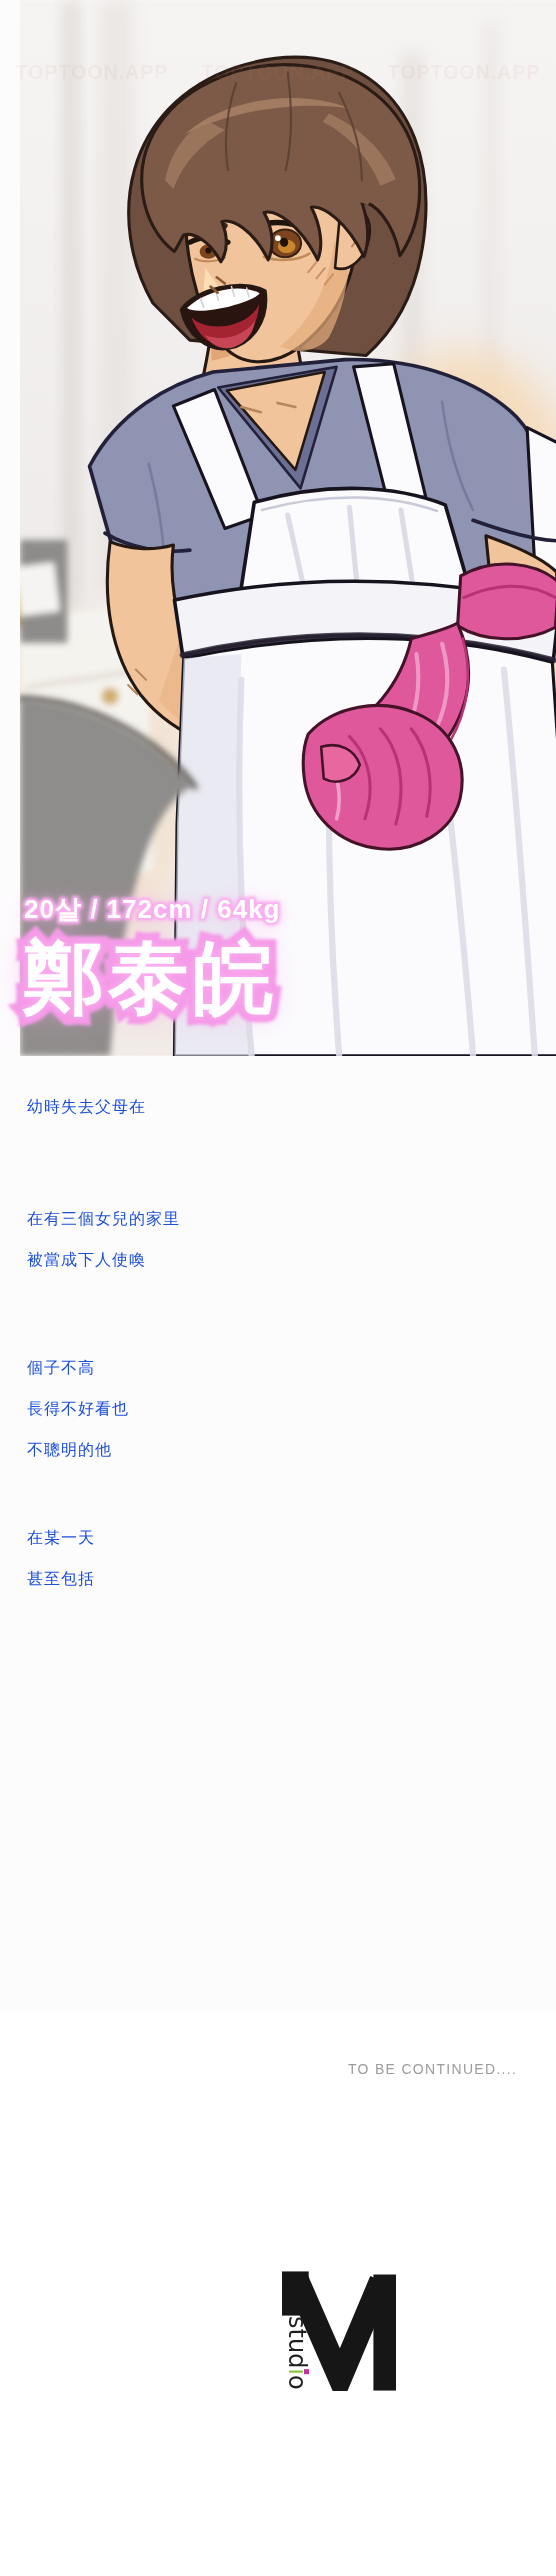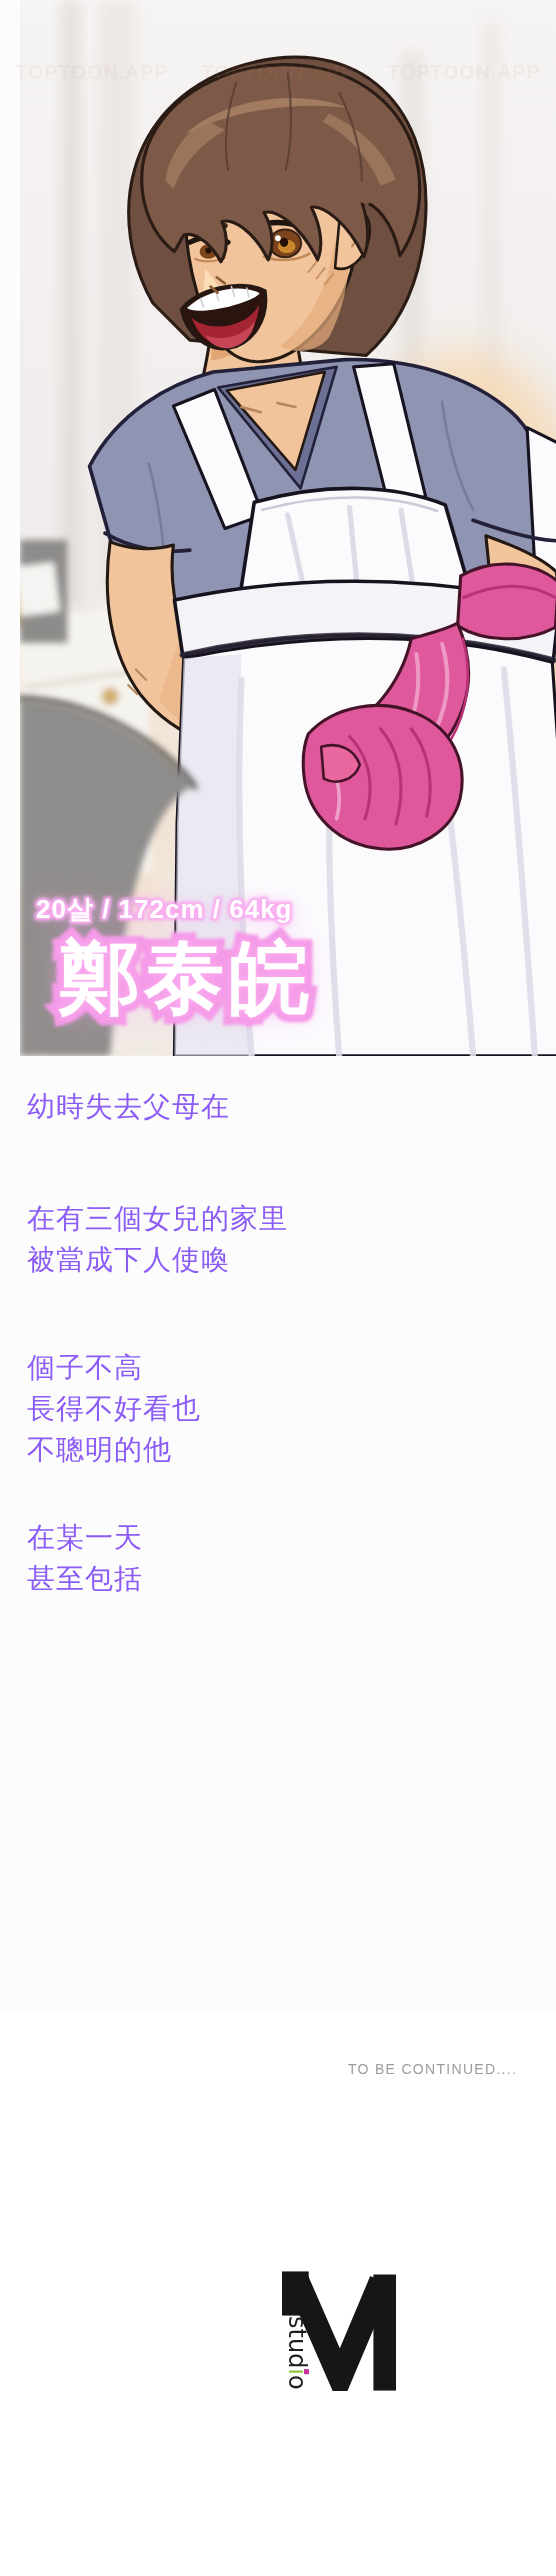--- a/index.html
+++ b/index.html
@@ -25,37 +25,35 @@
   .glow::before{
     content:attr(data-text);
     position:absolute;left:0;top:0;z-index:-1;
     color:#f59ae8;-webkit-text-stroke:5.2px #f6a8ee;
     filter:blur(1.5px);
     text-shadow:0 0 9.3px rgba(255,176,242,.95),0 0 20.6px rgba(255,176,242,.65);
   }
   .stats-line{
     top:894px;left:24px;font-size:26px;letter-spacing:1px;line-height:1.2;
     text-shadow:0 0 5.2px rgba(255,190,245,.9);
-    margin-left:12px;
   }
   .stats-line::before{-webkit-text-stroke:4.6px #f6a8ee;letter-spacing:1px;}
   .char-name{
     top:928px;left:23px;font-size:80px;letter-spacing:5.2px;line-height:1.25;
     text-shadow:0 0 7.2px rgba(255,190,245,.8);
-    margin-left:36px;
   }
   .char-name::before{
     -webkit-text-stroke:15.5px #f59ae8;letter-spacing:5.2px;
     text-shadow:0 0 13.4px rgba(250,165,240,.9),0 0 36px rgba(250,170,240,.6);
   }
 
   
   .bio-p{
-    position:absolute;left:27px;font-size:28px;line-height:41px;
-    color:#8b5cf6;letter-spacing:1px;white-space:nowrap;z-index:4;
+    position:absolute;left:27px;font-size:16px;line-height:41px;
+    color:#1d4ed8;letter-spacing:1px;white-space:nowrap;z-index:4;
   }
   .bio-p1{top:1086px;} .bio-p2{top:1198px;} .bio-p3{top:1347px;} .bio-p4{top:1517px;}
 
   
   .tbc{
     position:absolute;top:2061px;left:348px;font-size:14px;letter-spacing:1.3px;
     color:#9c9c9c;white-space:nowrap;
   }
   .logo{position:absolute;top:2271px;left:282px;width:114px;height:120px;}
   .logo-m{position:absolute;left:0;top:0;width:114px;height:120px;}

